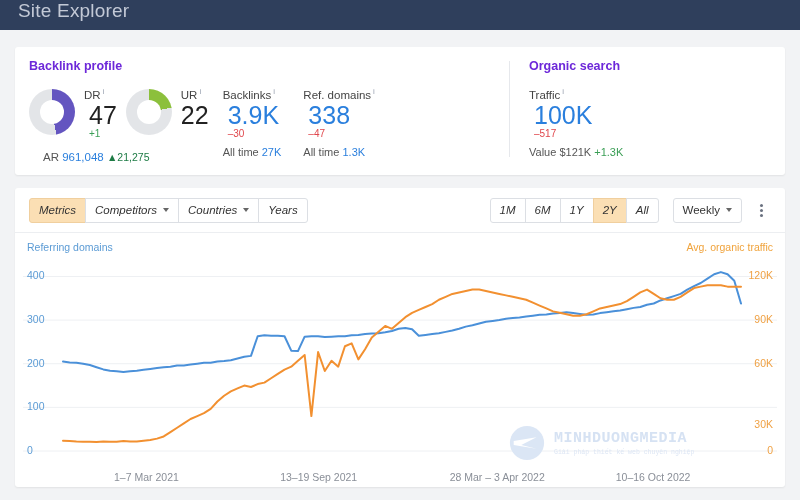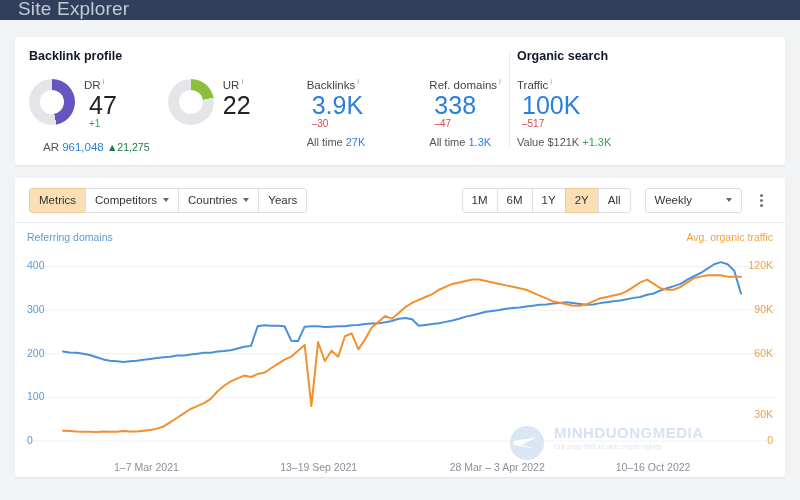--- a/index.html
+++ b/index.html
@@ -7,24 +7,24 @@
   body {
     width: 800px; height: 500px;
     background: #f2f3f5;
     font-family: "Liberation Sans", sans-serif;
     overflow: hidden;
     position: relative;
   }
 
   
   #app-header {
-    height: 20px;
+    height: 30px;
     background: #2f3f5c;
     display: flex;
-    align-items: flex-end;
+    align-items: flex-start;
     padding-left: 18px;
   }
   #app-title {
     color: #c3c9d6;
     font-size: 19px;
     letter-spacing: .2px;
   }
 
   
   .card {
@@ -36,34 +36,34 @@
   #metrics-card {
     margin-top: 17px;
     height: 128px;
     padding: 12px 14px 0 14px;
     display: flex;
     position: relative;
   }
   .section-title {
     font-size: 12.5px;
     font-weight: bold;
-    color: #0f172a;
+    color: #6d28d9;
     margin-bottom: 14px;
   }
 
   #backlink-section { width: 480px; position: relative; }
-  #organic-section  { flex: 1; padding-left: 8px; }
+  #organic-section  { flex: 1; padding-left: 20px; }
   #section-divider {
     position: absolute;
     left: 494px; top: 14px;
     width: 1px; height: 96px;
     background: #e6e8ec;
   }
 
-  .metric-row { display: flex; align-items: flex-start; gap: 42px; }
+  .metric-row { display: flex; align-items: flex-start; }
 
   .kpi { margin-right: 22px; }
   .kpi-label {
     font-size: 11.5px; color: #444; white-space: nowrap;
   }
   .kpi-label .info {
     font-size: 8px; color: #9aa2b1; vertical-align: super; margin-left: 2px;
   }
   .kpi-value-row { display: flex; align-items: baseline; margin-top: 1px; flex-direction: column; }
   .kpi-value { font-size: 25px; color: #222; font-weight: 400; line-height: 1.05; }
@@ -98,21 +98,21 @@
     height: 299px;
     position: relative;
     overflow: hidden;
   }
   #chart-toolbar {
     height: 45px;
     display: flex; align-items: center;
     padding: 0 14px;
     border-bottom: 1px solid #eceef1;
   }
-  .btn-group { display: flex; }
+  .btn-group { display: flex; font-style: italic; }
   .btn {
     height: 25px;
     border: 1px solid #dcdfe4;
     background: #fff;
     font-size: 11.5px;
     color: #333;
     display: flex; align-items: center;
     padding: 0 9px;
     margin-left: -1px;
     white-space: nowrap;
@@ -123,21 +123,21 @@
   .caret {
     width: 0; height: 0; margin-left: 6px;
     border-left: 3.5px solid transparent;
     border-right: 3.5px solid transparent;
     border-top: 4.5px solid #666;
   }
   #toolbar-spacer { flex: 1; }
   #weekly-select {
     height: 25px; border: 1px solid #dcdfe4; background: #fff;
     border-radius: 3px; font-size: 11.5px; color: #333;
-    display: flex; align-items: center; padding: 0 9px; margin-left: 14px; gap: 28px;
+    display: flex; align-items: center; padding: 0 9px; margin-left: 14px;
   }
   #kebab-button {
     width: 20px; height: 25px; margin-left: 9px;
     display: flex; flex-direction: column; align-items: center;
     justify-content: center;
   }
   #kebab-button i { width:3px;height:3px;border-radius:50%;background:#6b7280;margin:1px 0;display:block; }
 
   
   #chart-plot { position: relative; height: 254px; }
@@ -153,21 +153,21 @@
     position: absolute; font-size: 10.5px;
   }
   .ylabel.left  { left: 12px; color: #5b9bd5; }
   .ylabel.right { right: 12px; color: #efa144; text-align: left; }
   .xlabel {
     position: absolute; bottom: 4px; font-size: 10.5px; color: #8a8f98;
     white-space: nowrap;
   }
   #watermark {
     position: absolute; left: 508px; top: 424px;
-    display: flex; align-items: flex-start; pointer-events: none;
+    display: flex; align-items: center; pointer-events: none; font-family: Liberation Mono, monospace;
   }
   #watermark-text { margin-left: 8px; }
   #watermark-name {
     font-size: 15px; font-weight: bold; color: #d6e2f3; letter-spacing: .5px;
   }
   #watermark-tag { font-size: 6.5px; color: #dde6f4; margin-top: 2px; }
 </style>
 </head>
 <body>
 

